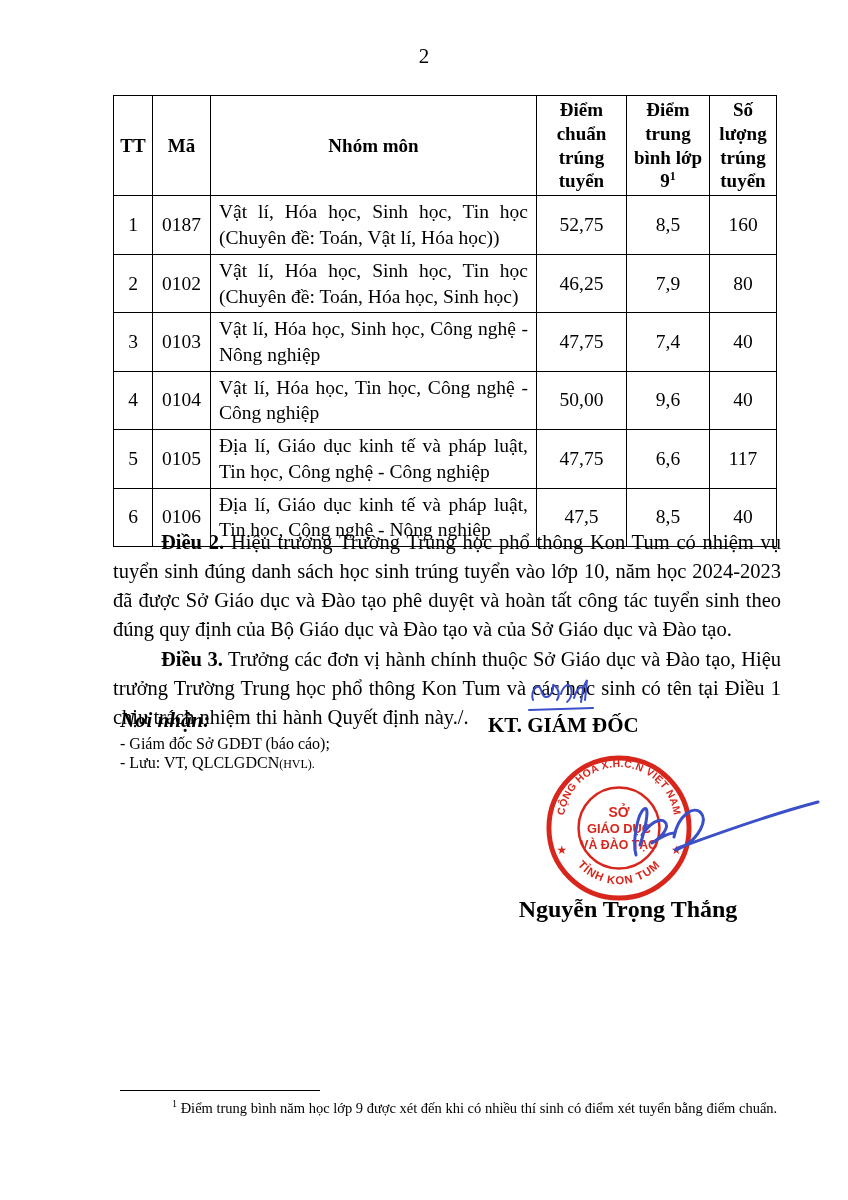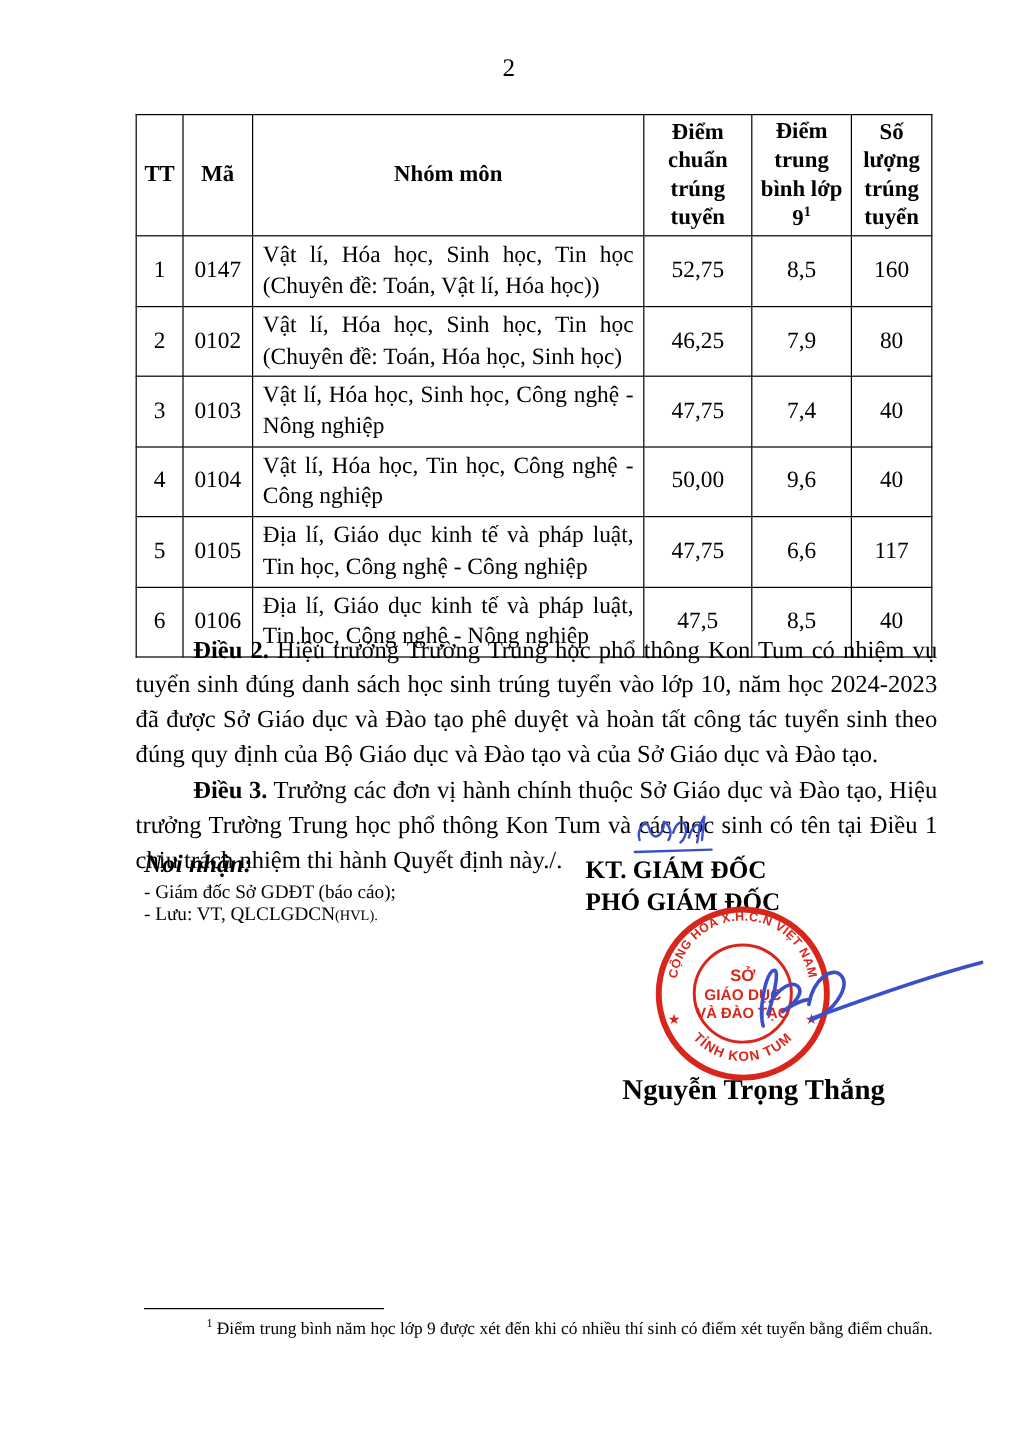--- a/index.html
+++ b/index.html
@@ -81,21 +81,21 @@
         <tr>
       <th>TT</th>
       <th>Mã</th>
       <th>Nhóm môn</th>
       <th>Điểm chuẩn trúng tuyển</th>
       <th><span>Điểm trung bình lớp 9</span><sup>1</sup></th>
       <th>Số lượng trúng tuyển</th>
     </tr>
     <tr>
       <td class="c">1</td>
-      <td class="c">0147</td>
+      <td class="c">0187</td>
       <td class="mon">Vật lí, Hóa học, Sinh học, Tin học (Chuyên đề: Toán, Vật lí, Hóa học))</td>
       <td class="c">52,75</td>
       <td class="c">8,5</td>
       <td class="c">160</td>
     </tr>
     <tr>
       <td class="c">2</td>
       <td class="c">0102</td>
       <td class="mon">Vật lí, Hóa học, Sinh học, Tin học (Chuyên đề: Toán, Hóa học, Sinh học)</td>
       <td class="c">46,25</td>
@@ -142,21 +142,20 @@
   <p class="para" id="dieu3"><b>Điều 3.</b><span> Trưởng các đơn vị hành chính thuộc Sở Giáo dục và Đào tạo, Hiệu trưởng Trường Trung học phổ thông Kon Tum và các học sinh có tên tại Điều 1 chịu trách nhiệm thi hành Quyết định này./.</span></p>
 
   <div class="recipients">
     <div class="head">Nơi nhận:</div>
     <div>- Giám đốc Sở GDĐT (báo cáo);</div>
     <div><span>- Lưu: VT, QLCLGDCN</span><span class="suffix">(HVL).</span></div>
   </div>
 
   <div class="kt-block">
     <div>KT. GIÁM ĐỐC</div>
-    <div>PHÓ GIÁM ĐỐC</div>
   </div>
 
   <svg class="scribble-svg" width="84" height="40" viewBox="0 0 84 40">
     <g fill="none" stroke="#3a4fc8" stroke-width="2" stroke-linecap="round">
       <path d="M 6,22 C 3,12 12,4 14,12 C 16,20 21,22 25,14 C 28,8 24,5 28,8 C 32,11 33,18 30,22 M 34,16 C 36,8 42,4 44,10 C 46,16 43,22 40,24 M 47,20 C 50,10 55,6 56,12 L 54,24 M 56,10 L 60,2 L 58,22"></path>
       <path d="M 2,32 L 66,30"></path>
     </g>
   </svg>
 
   <svg class="stamp-svg" width="148" height="148" viewBox="0 0 150 150">

